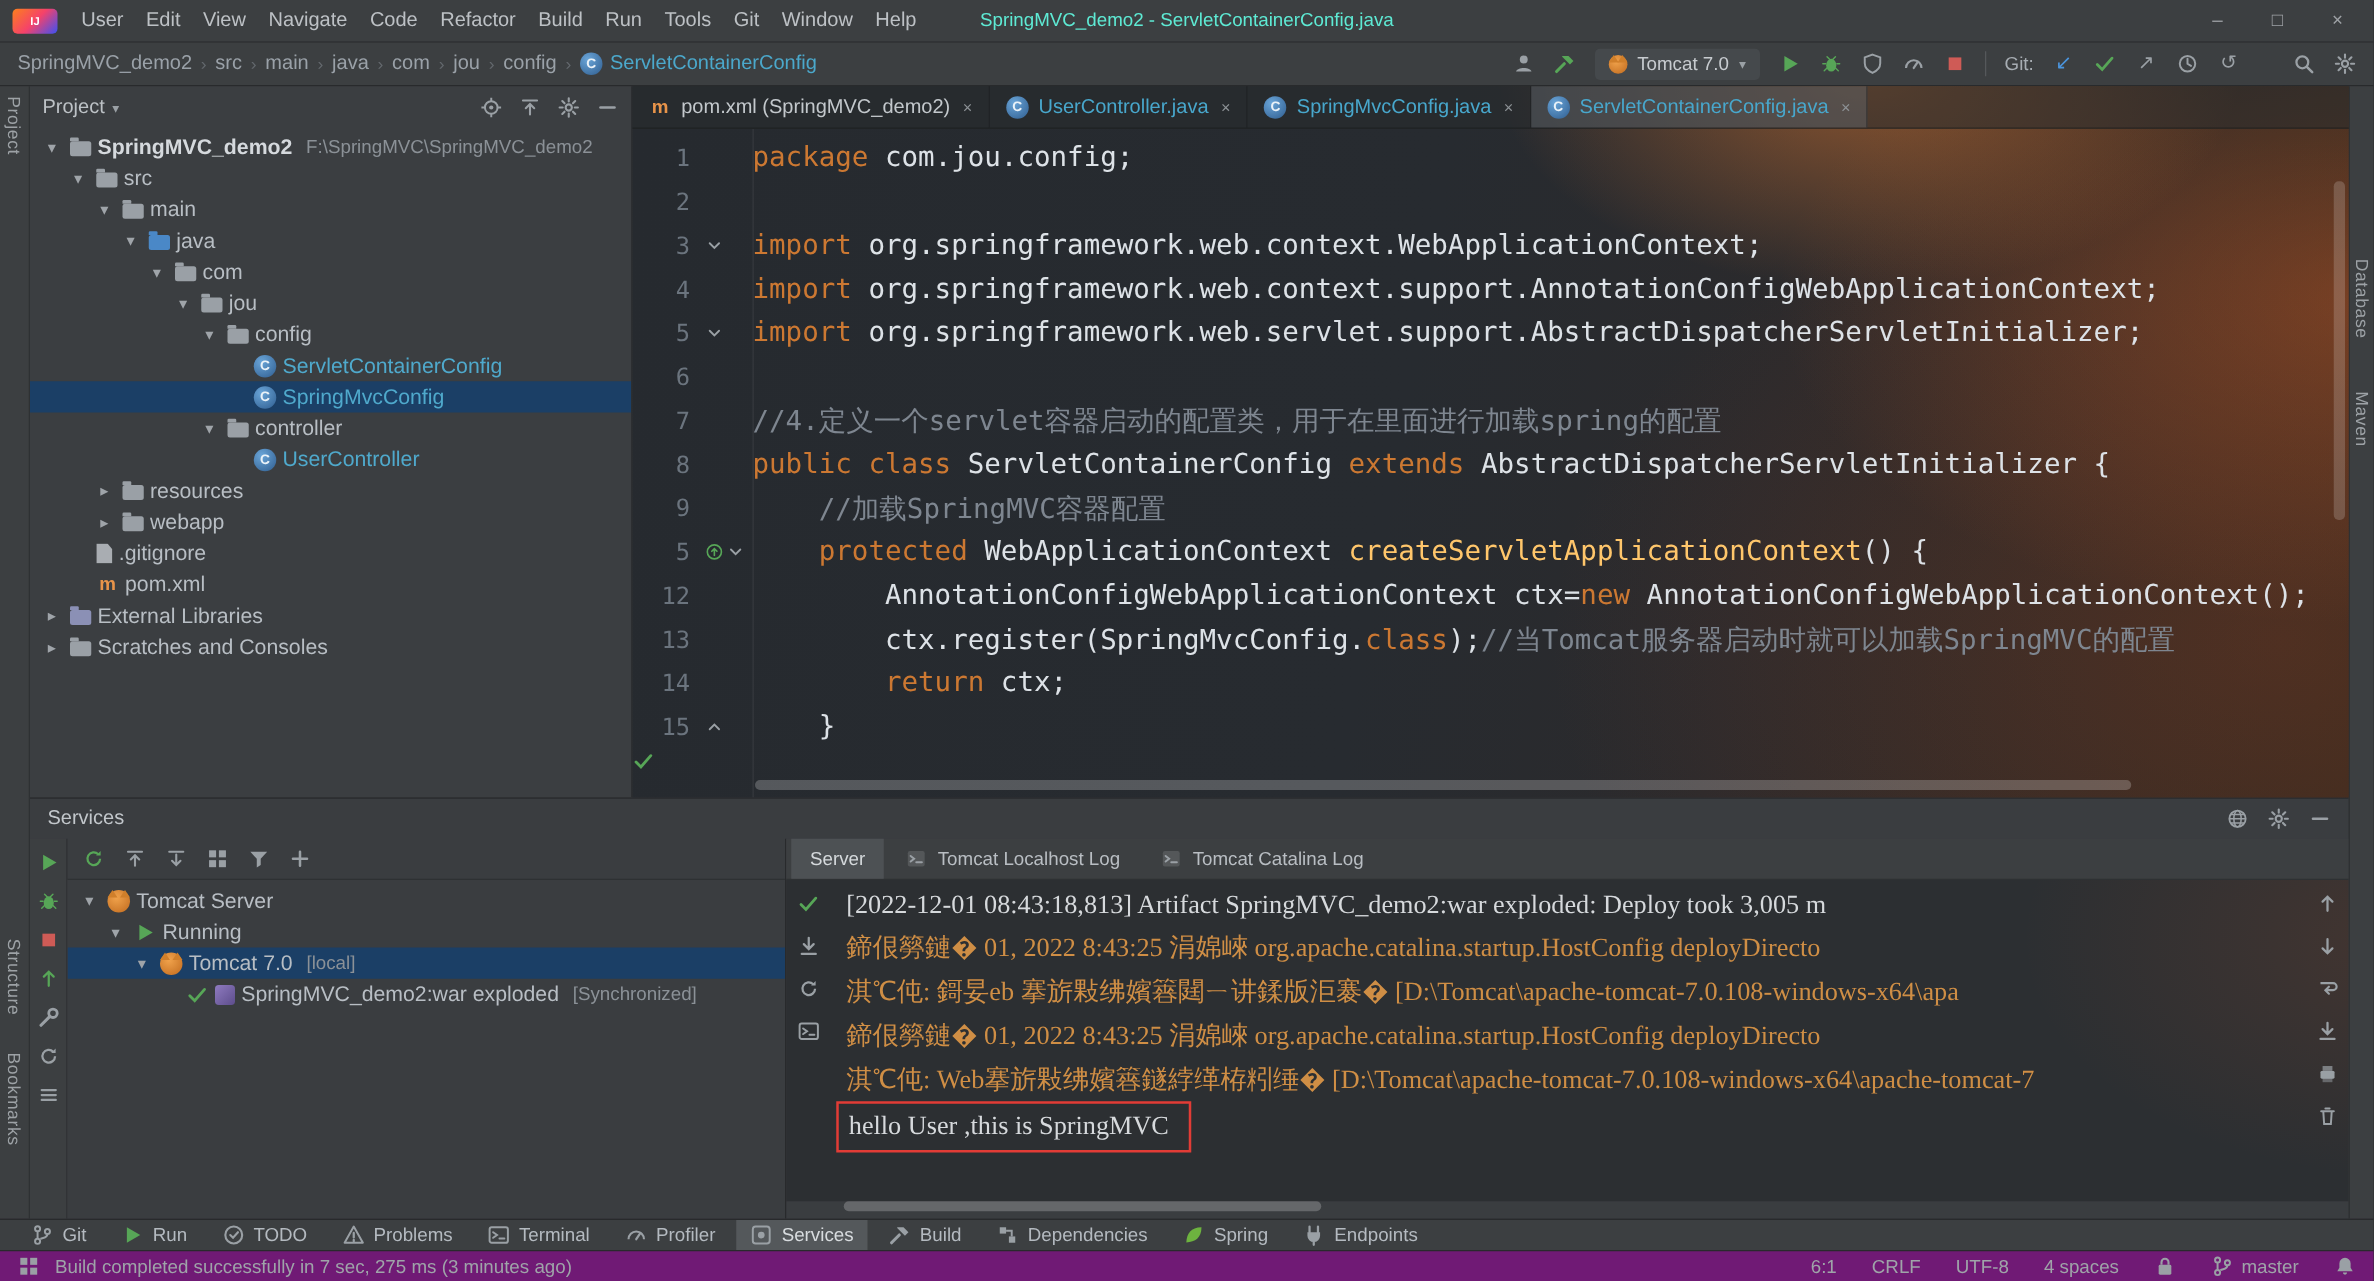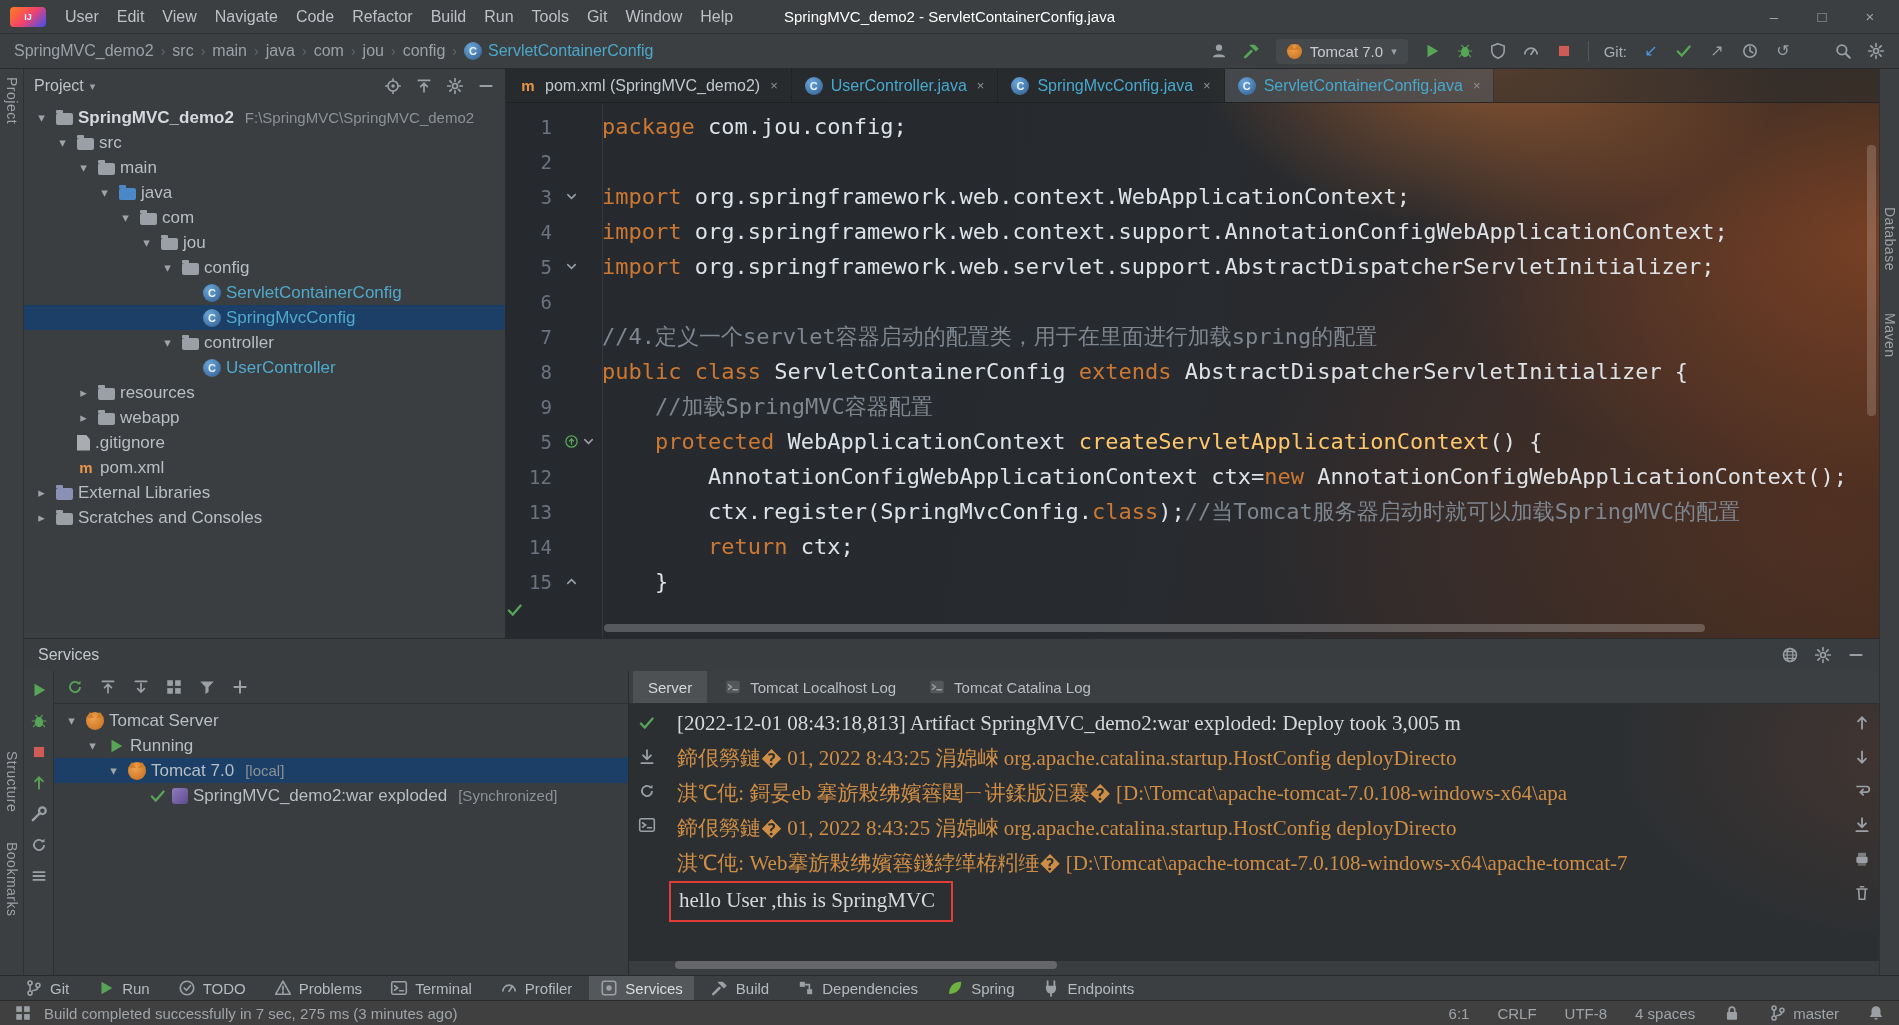--- a/index.html
+++ b/index.html
@@ -3,21 +3,21 @@
 <meta charset="utf-8">
 <style>
 *{margin:0;padding:0;box-sizing:border-box;user-select:none}
 html,body{width:1899px;height:1025px;overflow:hidden;background:#2b2b2b;font-family:"Liberation Sans",sans-serif}
 .app{display:flex;flex-direction:column;width:1899px;height:1025px}
 
 
 .menubar{height:34px;background:#3c3f41;border-bottom:1px solid #2e3133;display:flex;align-items:center;gap:2px;padding:0 10px;position:relative;flex:none}
 .logo{width:36px;height:20px;border-radius:4px;background:linear-gradient(135deg,#fc801d 0%,#f5426a 50%,#3b51f5 100%);color:#fff;font-size:9px;font-weight:bold;display:flex;align-items:center;justify-content:center;margin-right:8px}
 .menu-item{color:#bdc1c5;font-size:16px;padding:4px 9px;border-radius:3px}
-.win-title{position:absolute;left:50%;transform:translateX(-50%);color:#ffffff;font-size:15px;white-space:nowrap}
+.win-title{position:absolute;left:50%;transform:translateX(-50%);color:#5eead4;font-size:15px;white-space:nowrap}
 .win-controls{margin-left:auto;display:flex;gap:30px;align-items:center;padding-right:10px}
 .win-controls .icon .g{font-size:15px;color:#9ea2a6}
 
 
 .navbar{height:35px;background:#3c3f41;border-bottom:1px solid #282a2c;display:flex;align-items:center;padding:0 14px;flex:none}
 .crumbs{display:flex;align-items:center;gap:7px;font-size:16px;color:#9aa1a8;white-space:nowrap}
 .crumb-sep{color:#63686d;font-size:14px}
 .crumb.file{color:#4ba8cb;display:flex;align-items:center;gap:6px}
 .nav-right{margin-left:auto;display:flex;align-items:center;gap:15px}
 .runcfg{background:#45494c;border-radius:4px;padding:4px 11px;display:flex;align-items:center;gap:8px;color:#c7cbcf;font-size:15px}
@@ -94,21 +94,21 @@
 .con-line.warn{color:#cf8e45}
 .red-box{border:2px solid #e23c36;padding:0 16px 2px 8px;display:inline-block;margin-left:-8px}
 .con-right{width:34px;display:flex;flex-direction:column;align-items:center;gap:16px;padding-top:10px;flex:none}
 .con-hscroll{height:10px;margin:0 10px 4px 46px;flex:none}
 .con-hscroll .thumb{height:8px;width:32%;background:rgba(255,255,255,.22);border-radius:4px}
 
 
 .bottombar{height:25px;background:#3c3f41;border-top:1px solid #282a2c;display:flex;align-items:center;padding:0 14px;gap:6px;font-size:15px;color:#b4bac0;flex:none}
 .bb-item{display:flex;align-items:center;gap:7px;padding:2px 11px;height:100%}
 .bb-item.active{background:#54585b;color:#d8dcdf}
-.statusbar{height:25px;background:#404040;border-top:1px solid #282a2c;display:flex;align-items:center;padding:0 14px;font-size:15px;color:#9fa4a9;gap:12px;flex:none}
+.statusbar{height:25px;background:#701a75;border-top:1px solid #282a2c;display:flex;align-items:center;padding:0 14px;font-size:15px;color:#9fa4a9;gap:12px;flex:none}
 .sb-right{margin-left:auto;display:flex;gap:28px;align-items:center;white-space:nowrap}
 .sb-branch{display:flex;align-items:center;gap:6px}
 
 
 .icon{display:inline-flex;width:18px;height:18px;align-items:center;justify-content:center;flex:none}
 .icon svg{width:100%;height:100%;display:block}
 .icon.sm{width:15px;height:15px}
 .icon .g{font-size:16px;line-height:1}
 .green{color:#57a657}.red{color:#cf5b56}.blue{color:#4b95dd}.dim{color:#9aa0a5}.springgreen{color:#6db33f}
 .ball{width:18px;height:18px;border-radius:50%;background:radial-gradient(circle at 35% 30%,#6aa5d8,#2f5d8f);color:#eaf2f8;font-size:11px;font-weight:bold;display:inline-flex;align-items:center;justify-content:center;flex:none}

